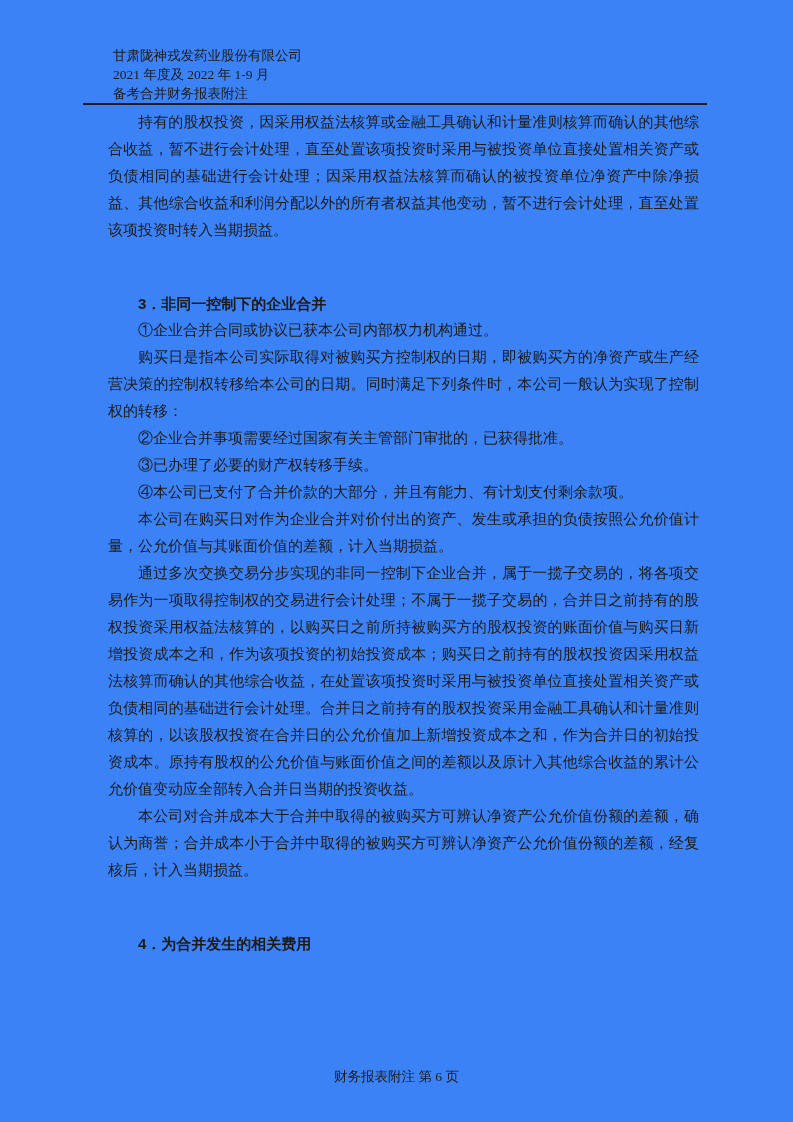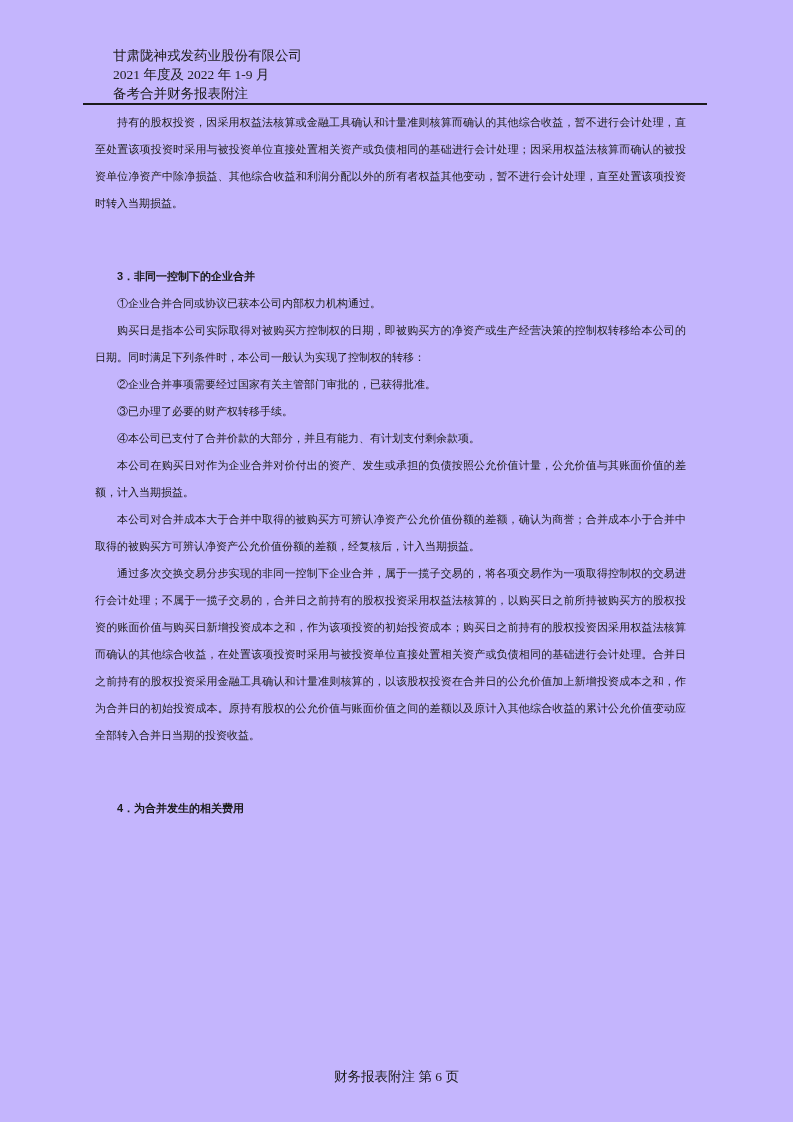--- a/index.html
+++ b/index.html
@@ -1,36 +1,36 @@
 <!DOCTYPE html>
 <html lang="zh"><head>
 <meta charset="utf-8">
 <style>
   html, body { margin:0; padding:0; background:#ffffff; }
   .page {
     position:relative;
     width:793px; height:1122px;
-    background:#c4b5fd;
+    background:#3b82f6;
     color:#1b1b1b;
     font-family:"Liberation Serif","DejaVu Serif",serif;
     overflow:hidden;
   }
   .header {
     position:absolute; left:113px; top:46px;
     font-size:13.5px; line-height:19px;
     white-space:nowrap;
   }
   .rule {
     position:absolute; left:83px; top:103px;
     width:624px; height:2px;
     background:#1b1b1b;
   }
   .content {
-    position:absolute; left:95px; top:109px; width:591px;
-    font-size:11px; line-height:27px;
+    position:absolute; left:108px; top:109px; width:591px;
+    font-size:15px; line-height:27px;
     text-align:justify;
     text-justify:inter-ideograph;
   }
   .content p { margin:0; text-indent:2em; }
   .content p.heading {
     font-weight:bold;
     font-family:"Liberation Sans","DejaVu Sans",sans-serif;
     margin-top:46px;
   }
   .footer {
@@ -54,22 +54,22 @@
 
   <div class="content">
     <p>持有的股权投资，因采用权益法核算或金融工具确认和计量准则核算而确认的其他综合收益，暂不进行会计处理，直至处置该项投资时采用与被投资单位直接处置相关资产或负债相同的基础进行会计处理；因采用权益法核算而确认的被投资单位净资产中除净损益、其他综合收益和利润分配以外的所有者权益其他变动，暂不进行会计处理，直至处置该项投资时转入当期损益。</p>
     <p class="heading">3．非同一控制下的企业合并</p>
     <p>①企业合并合同或协议已获本公司内部权力机构通过。</p>
     <p>购买日是指本公司实际取得对被购买方控制权的日期，即被购买方的净资产或生产经营决策的控制权转移给本公司的日期。同时满足下列条件时，本公司一般认为实现了控制权的转移：</p>
     <p>②企业合并事项需要经过国家有关主管部门审批的，已获得批准。</p>
     <p>③已办理了必要的财产权转移手续。</p>
     <p>④本公司已支付了合并价款的大部分，并且有能力、有计划支付剩余款项。</p>
     <p>本公司在购买日对作为企业合并对价付出的资产、发生或承担的负债按照公允价值计量，公允价值与其账面价值的差额，计入当期损益。</p>
+    <p>通过多次交换交易分步实现的非同一控制下企业合并，属于一揽子交易的，将各项交易作为一项取得控制权的交易进行会计处理；不属于一揽子交易的，合并日之前持有的股权投资采用权益法核算的，以购买日之前所持被购买方的股权投资的账面价值与购买日新增投资成本之和，作为该项投资的初始投资成本；购买日之前持有的股权投资因采用权益法核算而确认的其他综合收益，在处置该项投资时采用与被投资单位直接处置相关资产或负债相同的基础进行会计处理。合并日之前持有的股权投资采用金融工具确认和计量准则核算的，以该股权投资在合并日的公允价值加上新增投资成本之和，作为合并日的初始投资成本。原持有股权的公允价值与账面价值之间的差额以及原计入其他综合收益的累计公允价值变动应全部转入合并日当期的投资收益。</p>
     <p>本公司对合并成本大于合并中取得的被购买方可辨认净资产公允价值份额的差额，确认为商誉；合并成本小于合并中取得的被购买方可辨认净资产公允价值份额的差额，经复核后，计入当期损益。</p>
-    <p>通过多次交换交易分步实现的非同一控制下企业合并，属于一揽子交易的，将各项交易作为一项取得控制权的交易进行会计处理；不属于一揽子交易的，合并日之前持有的股权投资采用权益法核算的，以购买日之前所持被购买方的股权投资的账面价值与购买日新增投资成本之和，作为该项投资的初始投资成本；购买日之前持有的股权投资因采用权益法核算而确认的其他综合收益，在处置该项投资时采用与被投资单位直接处置相关资产或负债相同的基础进行会计处理。合并日之前持有的股权投资采用金融工具确认和计量准则核算的，以该股权投资在合并日的公允价值加上新增投资成本之和，作为合并日的初始投资成本。原持有股权的公允价值与账面价值之间的差额以及原计入其他综合收益的累计公允价值变动应全部转入合并日当期的投资收益。</p>
     <p class="heading">4．为合并发生的相关费用</p>
   </div>
 
   <div class="footer">
     <span>财务报表附注 第 6 页</span>
   </div>
 
 </div>
 
 </body></html>

